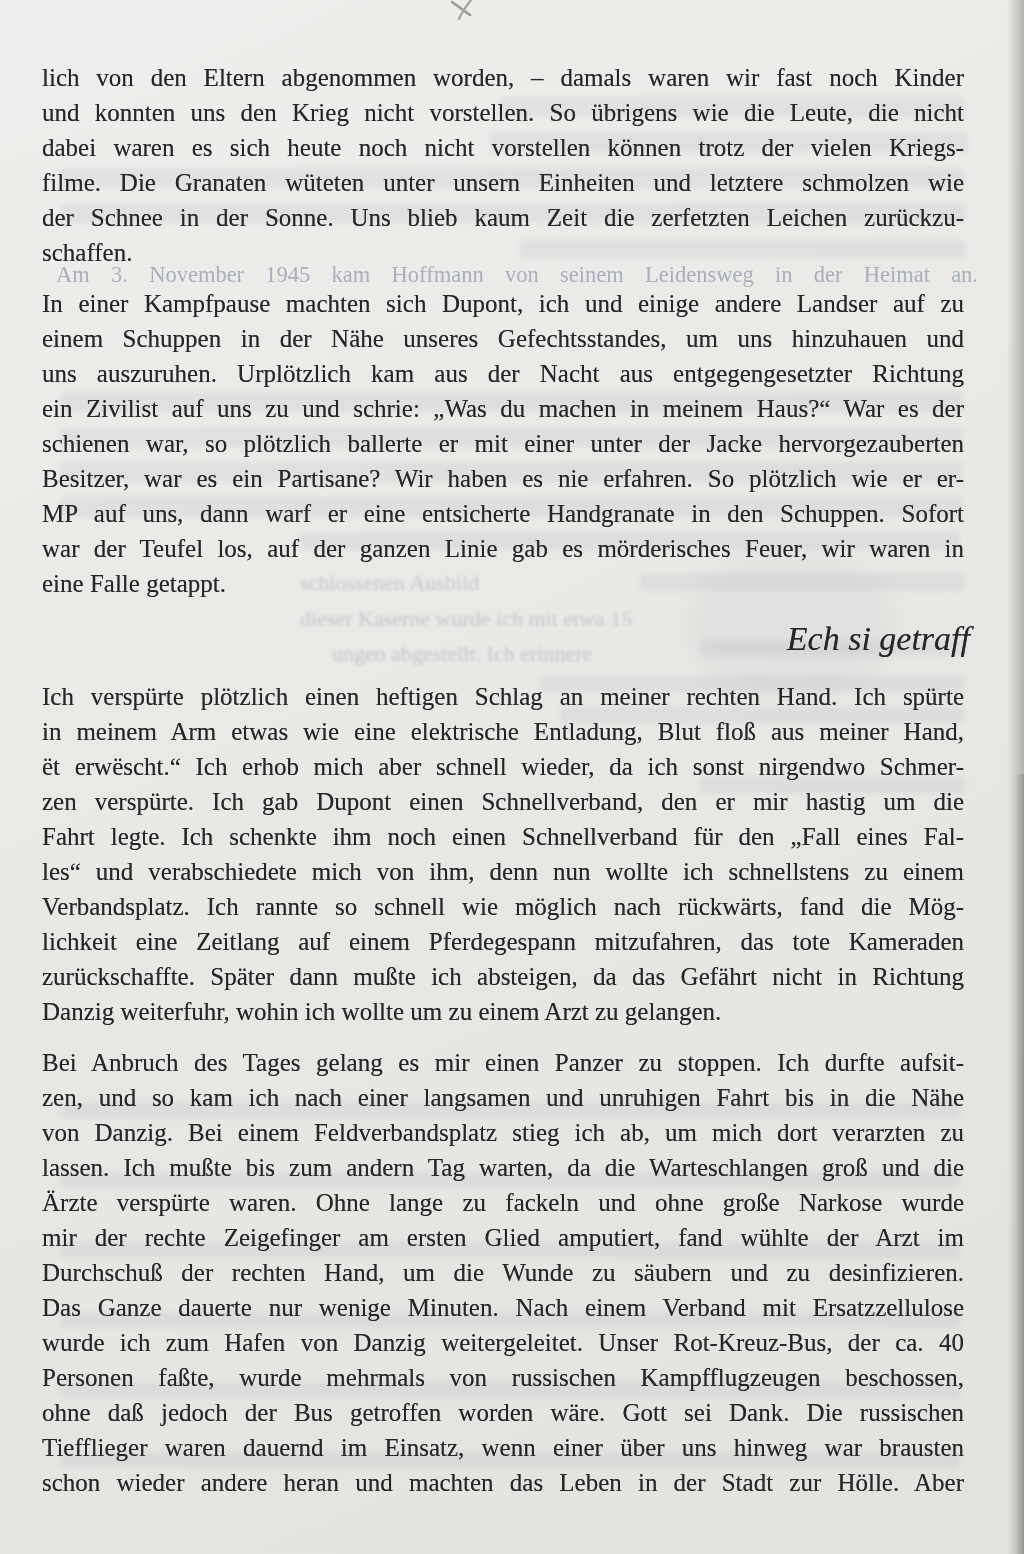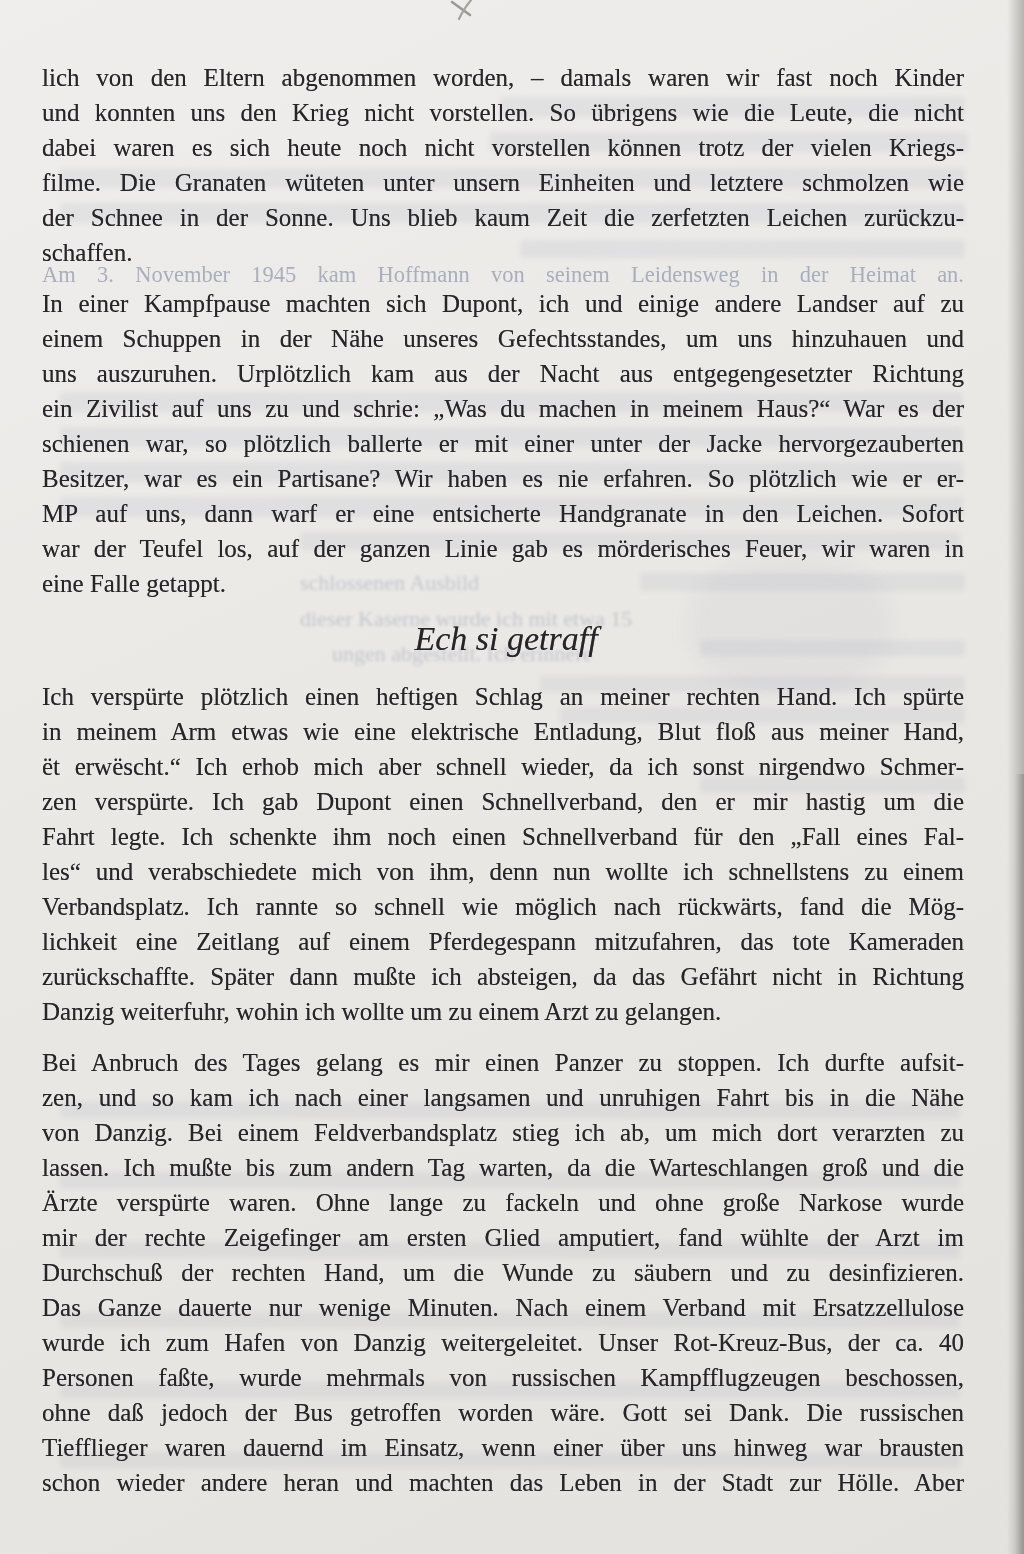--- a/index.html
+++ b/index.html
@@ -6,21 +6,21 @@
   body{
     width:1024px;height:1554px;position:relative;overflow:hidden;
     background:linear-gradient(155deg,#efeeec 0%,#eae8e5 45%,#e4e2de 100%);
     font-family:"Liberation Serif","DejaVu Serif",serif;
   }
   
   .gs{position:absolute;background:rgba(146,156,174,.13);filter:blur(2.6px);border-radius:4px;}
   .gblob{position:absolute;left:688px;top:556px;width:205px;height:138px;border-radius:45%;
     background:rgba(150,158,172,.08);filter:blur(9px);}
   .ghost-line{
-    position:absolute;left:42px;top:261px;width:922px;
+    position:absolute;left:56px;top:261px;width:922px;
     font-size:22.5px;line-height:28px;color:#99a2b4;opacity:.82;filter:blur(.7px);
     text-align:justify;text-align-last:justify;white-space:nowrap;
   }
   .gfrag{position:absolute;color:#a5adbd;opacity:.6;filter:blur(1.4px);font-size:22px;white-space:nowrap;}
   .gfrag.f1{left:300px;top:570px;}
   .gfrag.f2{left:300px;top:606px;}
   .gfrag.f3{left:332px;top:641px;}
   .edge-right{position:absolute;top:0;right:0;width:17px;height:1554px;
     background:linear-gradient(to right,rgba(99,97,93,0),rgba(99,97,93,.40));}
   .edge-right2{position:absolute;bottom:0;right:0;width:9px;height:780px;
@@ -28,21 +28,21 @@
   .pen-mark{position:absolute;left:446px;top:0;}
   
   .column{
     position:absolute;left:42px;top:60px;width:928px;
     color:#26262a;font-size:25px;
     text-shadow:0 0 .5px rgba(38,38,42,.55);
   }
   .para{margin:0 6px 16px 0;}
   .line{line-height:35px;height:35px;text-align:justify;text-align-last:justify;}
   .line.last{text-align-last:left;}
-  .heading{margin:14px 0 18px 0;text-align:center;font-style:italic;
+  .heading{margin:14px 0 18px 0;text-align:right;font-style:italic;
     font-size:34px;line-height:44px;font-weight:400;}
 </style>
 </head>
 <body>
 
 <div>
   <div class="gblob"></div>
   <div class="gs" style="left:500px;top:97px;width:465px;height:20px"></div>
   <div class="gs" style="left:490px;top:132px;width:478px;height:20px"></div>
   <div class="gs" style="left:60px;top:168px;width:905px;height:20px"></div>
@@ -85,21 +85,21 @@
       <div class="line">der Schnee in der Sonne. Uns blieb kaum Zeit die zerfetzten Leichen zurückzu-</div>
       <div class="line last">schaffen.</div>
     </div>
   <div class="para">
       <div class="line">In einer Kampfpause machten sich Dupont, ich und einige andere Landser auf zu</div>
       <div class="line">einem Schuppen in der Nähe unseres Gefechtsstandes, um uns hinzuhauen und</div>
       <div class="line">uns auszuruhen. Urplötzlich kam aus der Nacht aus entgegengesetzter Richtung</div>
       <div class="line">ein Zivilist auf uns zu und schrie: „Was du machen in meinem Haus?“ War es der</div>
       <div class="line">schienen war, so plötzlich ballerte er mit einer unter der Jacke hervorgezauberten</div>
       <div class="line">Besitzer, war es ein Partisane? Wir haben es nie erfahren. So plötzlich wie er er-</div>
-      <div class="line">MP auf uns, dann warf er eine entsicherte Handgranate in den Leichen. Sofort</div>
+      <div class="line">MP auf uns, dann warf er eine entsicherte Handgranate in den Schuppen. Sofort</div>
       <div class="line">war der Teufel los, auf der ganzen Linie gab es mörderisches Feuer, wir waren in</div>
       <div class="line last">eine Falle getappt.</div>
     </div>
   <div class="heading">Ech si getraff</div>
   <div class="para">
       <div class="line">Ich verspürte plötzlich einen heftigen Schlag an meiner rechten Hand. Ich spürte</div>
       <div class="line">in meinem Arm etwas wie eine elektrische Entladung, Blut floß aus meiner Hand,</div>
       <div class="line">ët erwëscht.“ Ich erhob mich aber schnell wieder, da ich sonst nirgendwo Schmer-</div>
       <div class="line">zen verspürte. Ich gab Dupont einen Schnellverband, den er mir hastig um die</div>
       <div class="line">Fahrt legte. Ich schenkte ihm noch einen Schnellverband für den „Fall eines Fal-</div>

